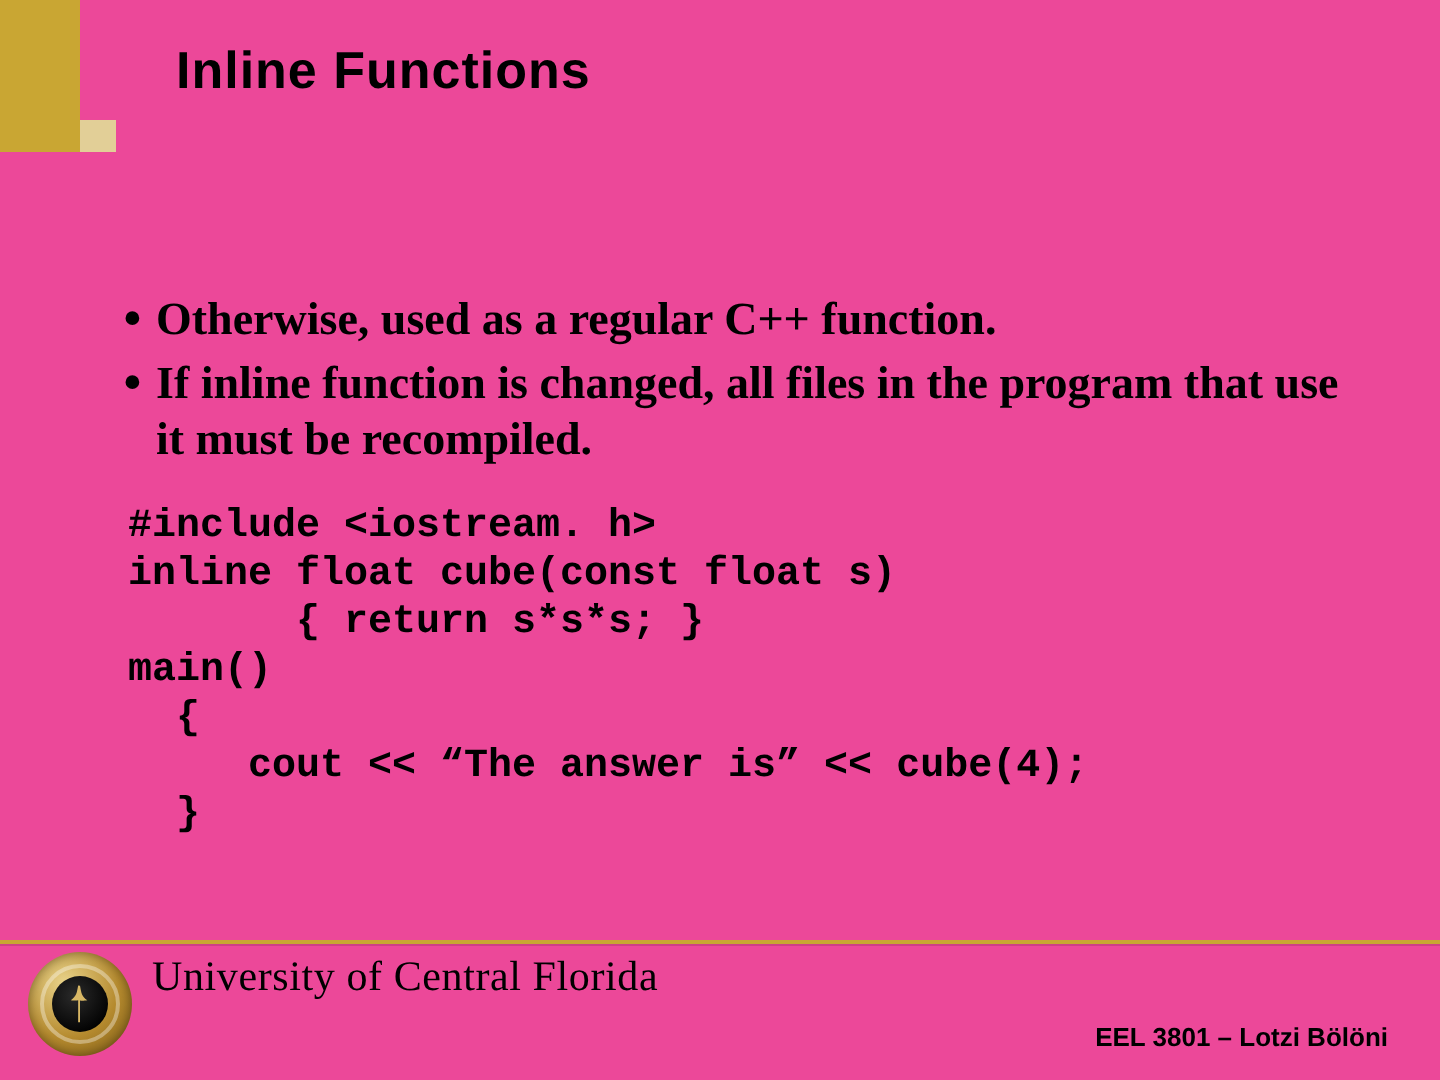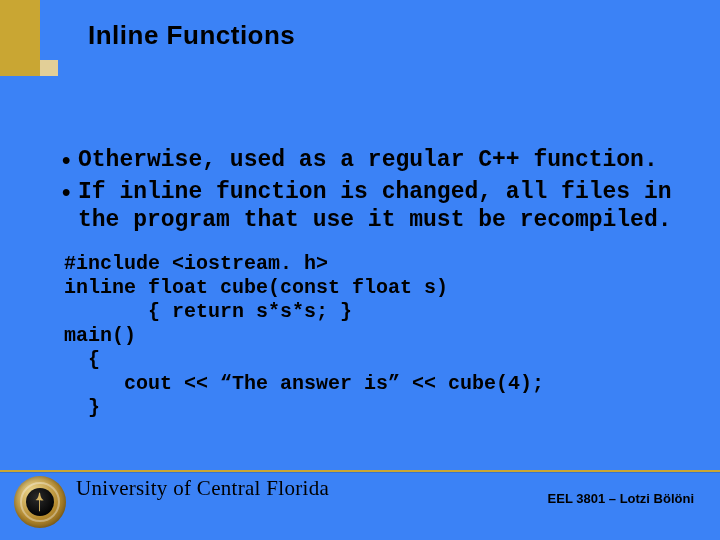--- a/index.html
+++ b/index.html
@@ -1,38 +1,38 @@
 <!DOCTYPE html>
 <html><head>
 <meta charset="utf-8">
 <style>
   * { margin: 0; padding: 0; box-sizing: border-box; }
   html, body { width: 720px; height: 540px; font-family: Arial, Helvetica, sans-serif; background: #fff; overflow: hidden; }
-  .slide { position: relative; width: 720px; height: 540px; background: #3b82f6; }
+  .slide { position: relative; width: 720px; height: 540px; background: #ec4899; }
   .goldbar { position: absolute; left: 0; top: 0; width: 40px; height: 76px; background: #c9a633; }
   .subgold { position: absolute; left: 40px; top: 60px; width: 18px; height: 16px; background: #e2cf97; }
   .title-wrap { position: absolute; left: 88px; top: 20px; }
   .title { font-family: Arial, Helvetica, sans-serif; font-weight: 900; font-size: 26px; letter-spacing: 0.5px; color: #000; }
   .content { position: absolute; left: 62px; top: 146px; right: 40px; }
   .bitem { display: flex; align-items: flex-start; margin-bottom: 4px; }
   .bitem .dot { width: 14px; font-size: 24px; font-weight: 700; line-height: 28px; color: #000; font-family: Arial, Helvetica, sans-serif; }
-  .bitem .txt { flex: 1; font-size: 23px; font-weight: 700; line-height: 28px; color: #000; font-family: Liberation Mono, monospace; padding-left: 2px; }
+  .bitem .txt { flex: 1; font-size: 23px; font-weight: 700; line-height: 28px; color: #000; font-family: Liberation Serif, serif; padding-left: 2px; }
   .codeblock { margin-top: 18px; margin-left: 2px; font-family: "Courier New", Courier, monospace; font-weight: 700; font-size: 20px; line-height: 24px; color: #000; white-space: pre; }
   .footer { position: absolute; left: 0; bottom: 0; width: 720px; height: 70px; }
   .rule { position: absolute; left: 0; top: 0; width: 720px; height: 2px; background: #c9a633; }
   .ruleshadow { position: absolute; left: 0; top: 2px; width: 720px; height: 1px; background: rgba(0,0,0,0.12); }
   .logo { position: absolute; left: 14px; top: 6px; display: flex; align-items: flex-start; }
   .seal { position: relative; width: 52px; height: 52px; }
   .seal-outer { position: absolute; inset: 0; border-radius: 50%; background: radial-gradient(circle at 35% 30%, #e9d38a 0%, #b58a2e 55%, #7d5a14 100%); box-shadow: inset 0 0 6px rgba(0,0,0,0.4); }
   .seal-ring  { position: absolute; inset: 6px; border-radius: 50%; border: 2px solid rgba(255,255,255,0.35); }
   .seal-inner { position: absolute; inset: 12px; border-radius: 50%; background: radial-gradient(circle at 40% 35%, #2a2a2a 0%, #000 80%); }
   .seal-peg   { position: absolute; left: 50%; top: 50%; width: 22px; height: 22px; transform: translate(-50%,-50%); }
   .seal-peg svg { width: 100%; height: 100%; display: block; }
   .uname { margin-left: 10px; font-family: Georgia, "Times New Roman", serif; font-size: 21px; letter-spacing: 0.3px; color: #000; }
-  .credit { position: absolute; right: 26px; bottom: 34px; font-family: Arial, Helvetica, sans-serif; font-weight: 700; font-size: 13px; color: #000; }
+  .credit { position: absolute; right: 26px; bottom: 14px; font-family: Arial, Helvetica, sans-serif; font-weight: 700; font-size: 13px; color: #000; }
 </style>
 </head>
 <body>
 
 <div class="slide">
 
   <div class="goldbar"></div>
   <div class="subgold"></div>
 
   <div class="title-wrap">

